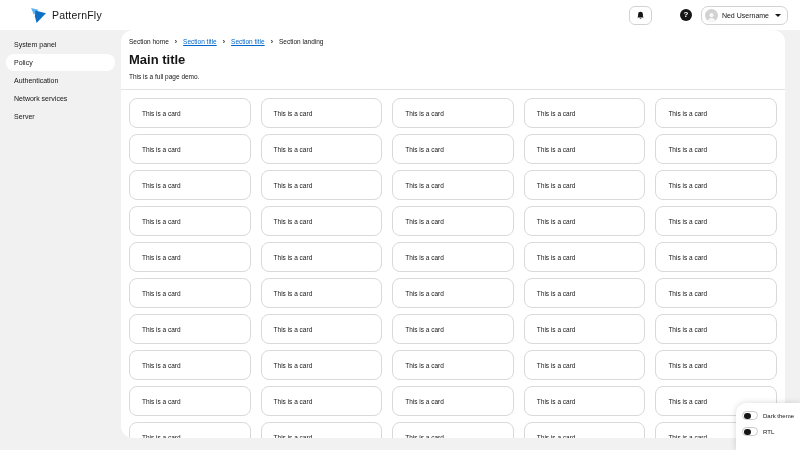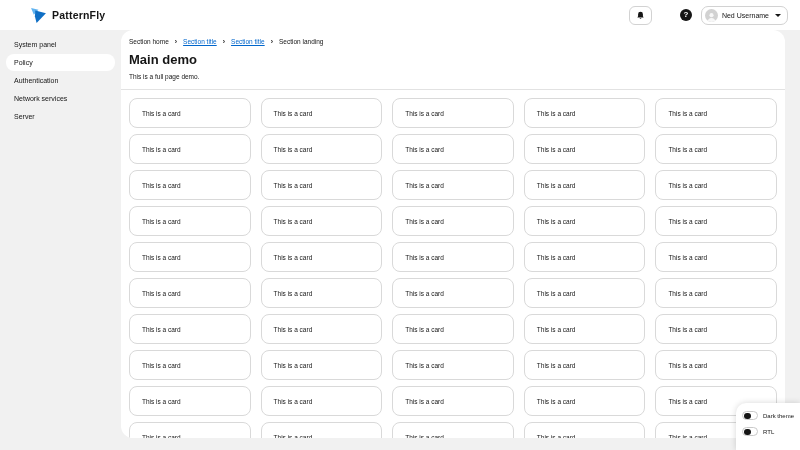--- a/index.html
+++ b/index.html
@@ -15,21 +15,21 @@
   
   .app-header {
     position: absolute; top: 0; left: 0; width: 800px; height: 30px;
     background: #ffffff;
     display: flex; align-items: center;
     padding: 0 12px 0 30px;
     z-index: 5;
   }
   .brand { display: flex; align-items: center; gap: 5px; cursor: pointer; }
   .brand-logo { width: 17px; height: 17px; display: block; }
-  .brand-name { font-size: 10.5px; font-weight: 700; letter-spacing: 0.2px; color: #151515; }
+  .brand-name { font-size: 10.5px; font-weight: 400; letter-spacing: 0.2px; color: #151515; }
 
   .header-actions { margin-left: auto; display: flex; align-items: center; }
   .icon-btn {
     width: 23px; height: 19px;
     background: #fff; border: 1px solid #d2d2d2; border-radius: 6px;
     display: flex; align-items: center; justify-content: center;
     cursor: pointer;
   }
   .icon-btn svg { width: 9px; height: 9px; fill: #151515; }
   .help-btn {
@@ -161,21 +161,21 @@
   <div class="page-header">
     <nav class="breadcrumb" id="breadcrumb">
         <span class="bc-text">Section home</span>
         <span class="bc-sep">›</span>
         <a class="bc-link">Section title</a>
         <span class="bc-sep">›</span>
         <a class="bc-link">Section title</a>
         <span class="bc-sep">›</span>
         <span class="bc-text">Section landing</span>
       </nav>
-    <h1 class="page-title">Main demo</h1>
+    <h1 class="page-title">Main title</h1>
     <p class="page-subtitle">This is a full page demo.</p>
   </div>
   <div class="card-grid" id="card-grid" style="grid-template-columns: repeat(5, 1fr);">
       <div class="card">
         <span>This is a card</span>
       </div>
       <div class="card">
         <span>This is a card</span>
       </div>
       <div class="card">

